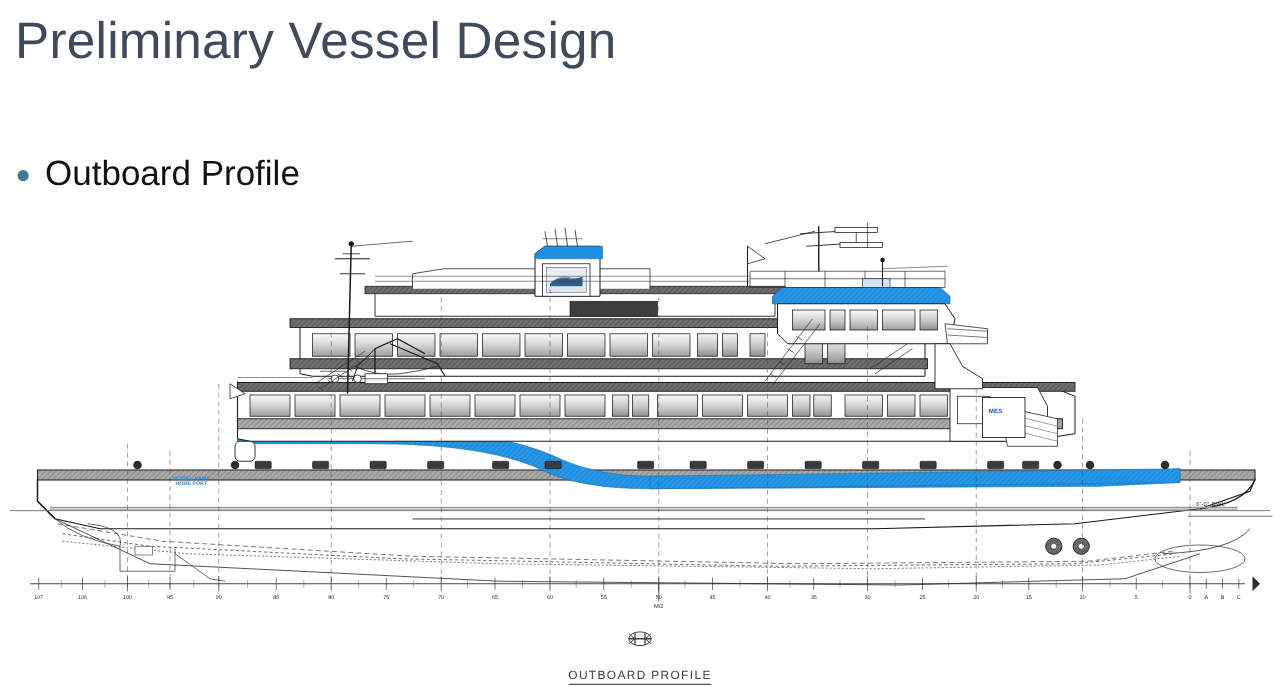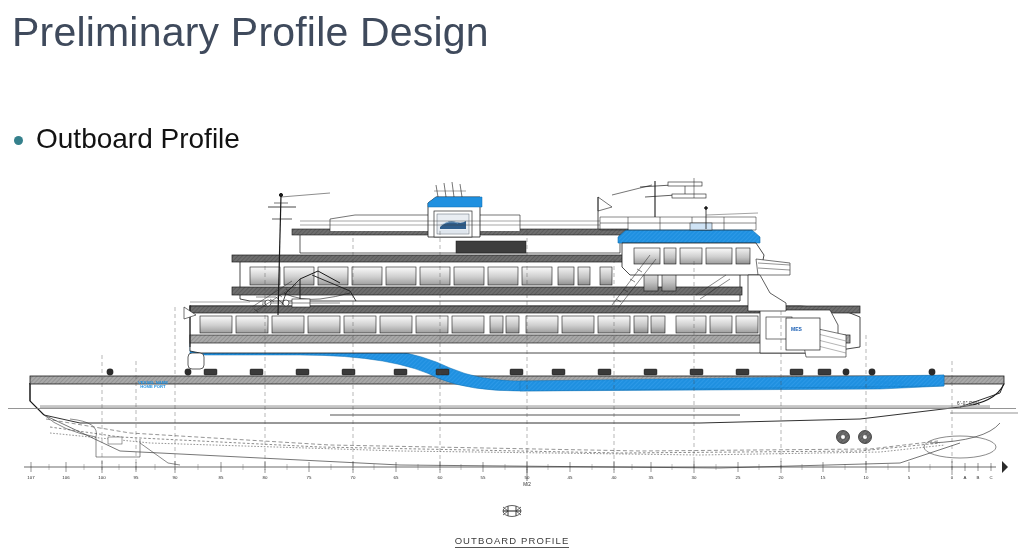--- a/index.html
+++ b/index.html
@@ -130,21 +130,21 @@
     font-weight: bold;
     color: #1a5fb4;
     font-family: "Liberation Sans", sans-serif;
   }
 </style>
 </head>
 <body>
 
 <div class="slide">
 
-  <div class="slide-title">Preliminary Profile Design</div>
+  <div class="slide-title">Preliminary Vessel Design</div>
 
   <div class="bullet-row">
     <span class="bullet-dot"></span>
     <span class="bullet-label">Outboard Profile</span>
   </div>
 
   <div class="drawing-wrap">
 
     <svg class="drawing-svg" viewBox="0 0 1024 384">
       <defs>

